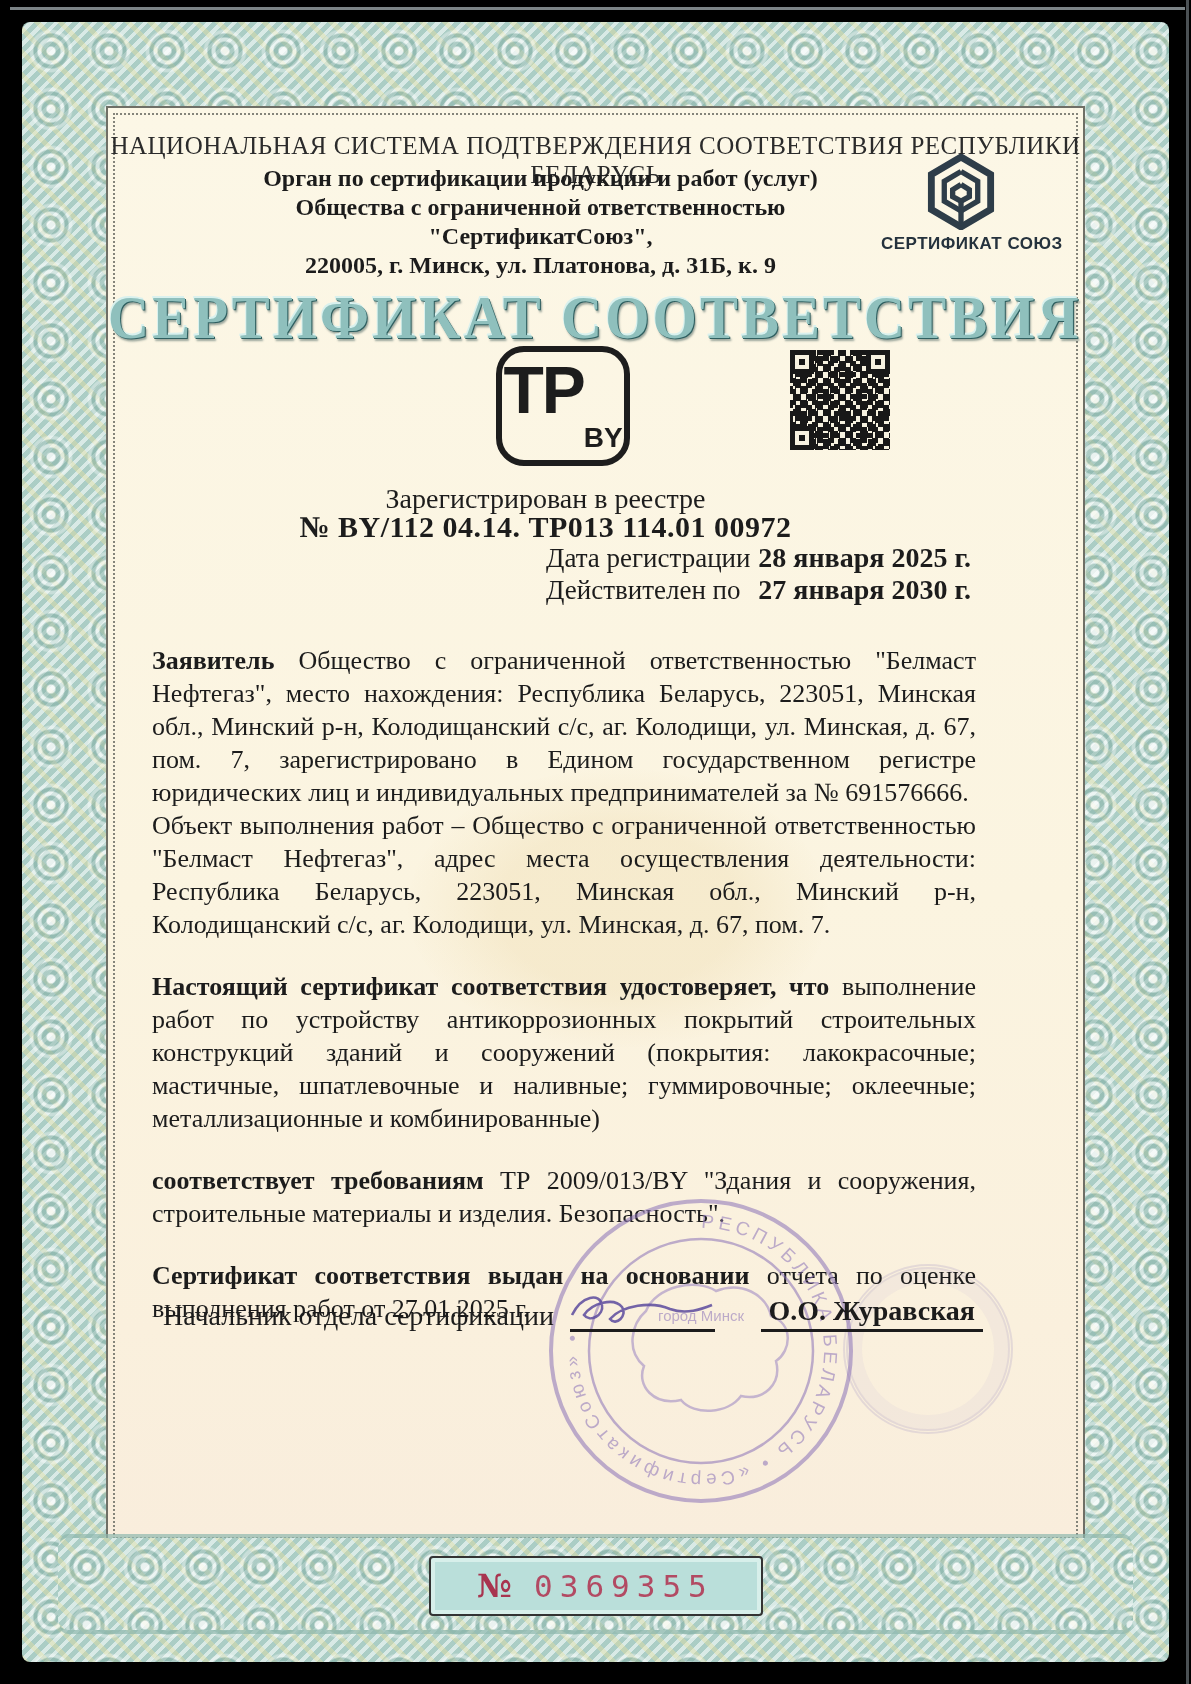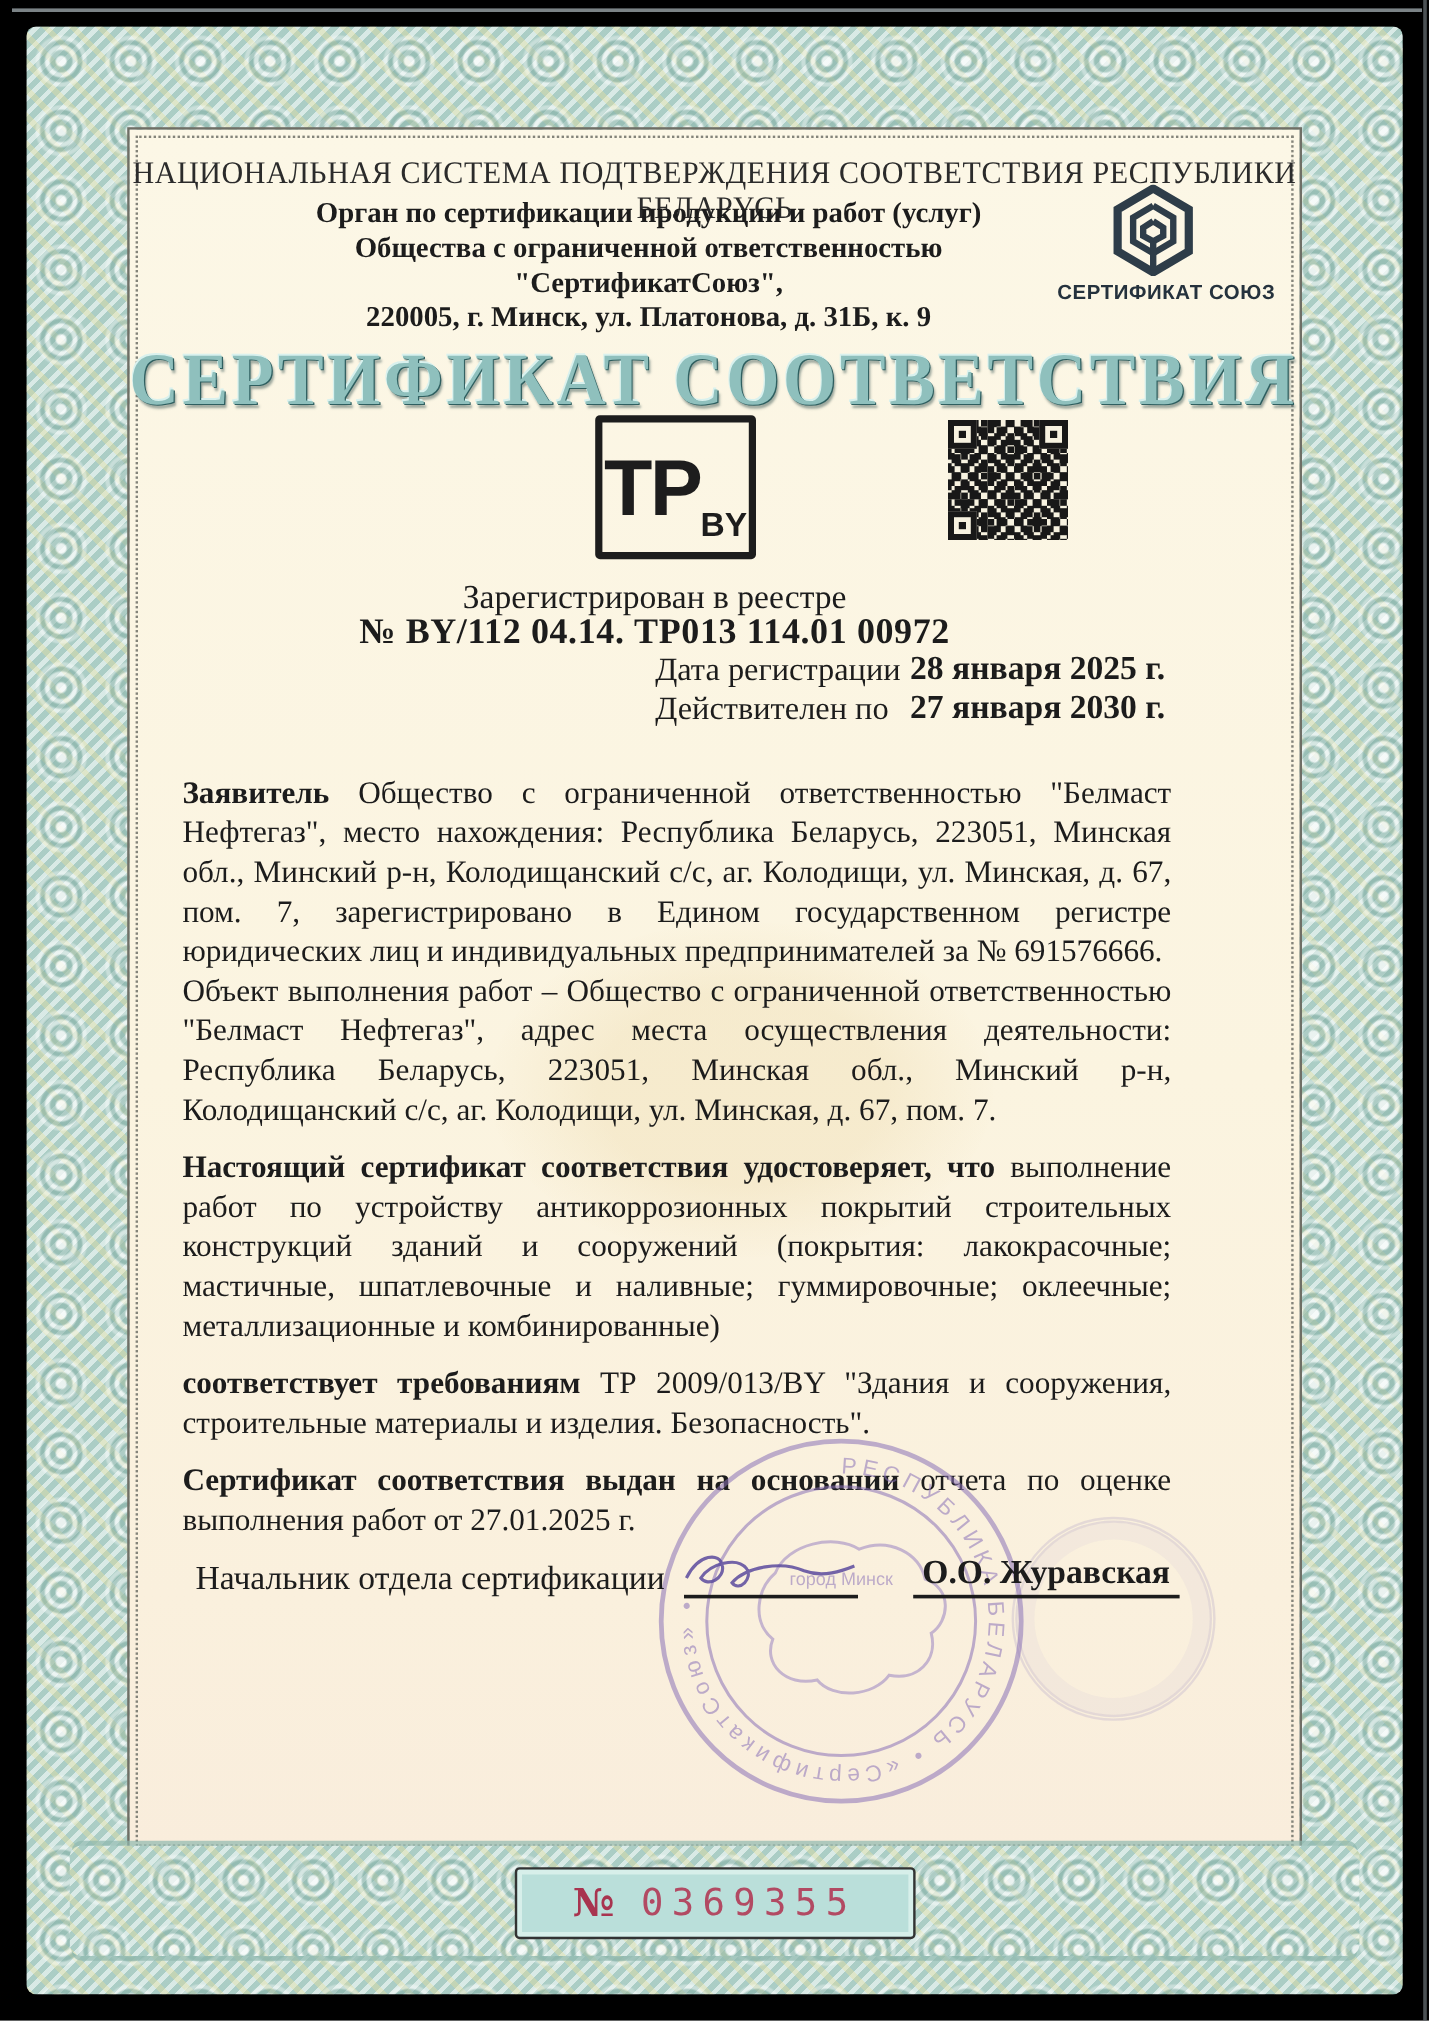--- a/index.html
+++ b/index.html
@@ -50,21 +50,21 @@
     font-size:17px;letter-spacing:.5px;color:#25323d;white-space:nowrap;}
 
   
   .title{position:absolute;top:176px;left:0;right:40px;text-align:center;
     font-weight:bold;font-size:57px;letter-spacing:3px;color:#8fc0bd;
     text-shadow:1px 1px 0 #2f5f60,-1px -1px 0 #d9f1ee,2px 3px 2px rgba(40,70,72,.45);
     transform:scaleY(1.08);white-space:nowrap;}
 
   
   .tp-mark{position:absolute;top:238px;left:388px;width:122px;height:108px;
-    border:6px solid #1d1d1d;border-radius:4px;display:flex;align-items:center;justify-content:center;}
+    border:6px solid #1d1d1d;border-radius:28px;display:flex;justify-content:center;}
   .tp-main{font-family:"Liberation Sans",sans-serif;font-weight:bold;font-size:66px;color:#1d1d1d;letter-spacing:-2px;}
   .tp-sub{font-family:"Liberation Sans",sans-serif;font-weight:bold;font-size:28px;color:#1d1d1d;
     align-self:flex-end;margin-bottom:6px;}
   .qr{position:absolute;top:242px;left:682px;width:100px;height:100px;background:
       conic-gradient(#181818 25%,transparent 0 50%,#181818 0 75%,transparent 0) 0 0/11px 11px,
       conic-gradient(#181818 25%,transparent 0 50%,#181818 0 75%,transparent 0) 3px 6px/15px 15px,
       #f7f2e0;}
   .finder{position:absolute;width:24px;height:24px;border:5px solid #181818;background:#f7f2e0;box-sizing:border-box;}
   .finder::after{content:"";position:absolute;inset:4px;background:#181818;}
   .finder.tl{top:0;left:0;} .finder.tr{top:0;right:0;} .finder.bl{bottom:0;left:0;}
@@ -73,21 +73,21 @@
   .reg-label{position:absolute;top:375px;left:0;right:100px;text-align:center;font-size:28px;}
   .reg-number{position:absolute;top:402px;left:0;right:100px;text-align:center;font-weight:bold;font-size:30px;letter-spacing:.5px;}
   .date-row{position:absolute;left:48px;right:112px;display:flex;font-size:27px;align-items:flex-end;}
   .date-row .lbl{margin-left:390px;}
   .date-row .val{margin-left:auto;font-weight:bold;font-size:28px;}
   .date-row.r1{top:434px;} .date-row.r2{top:466px;}
 
   
   .body-text{position:absolute;top:536px;left:44px;width:824px;font-size:26px;line-height:33px;text-align:justify;}
   .body-text p{margin:0;}
-  .body-text p.gap{margin-top:15px;}
+  .body-text p.gap{margin-top:29px;}
   .body-text b{font-weight:bold;}
 
   
   .stamp{position:absolute;left:428px;top:1078px;width:330px;height:330px;opacity:.55;pointer-events:none;}
   .sig-row{position:absolute;top:1168px;left:55px;right:100px;display:flex;align-items:flex-end;font-size:28px;margin-top:19px;}
   .sig-line{width:145px;border-bottom:3px solid #1c1c1c;margin-left:auto;margin-right:46px;position:relative;height:34px;}
   .sig-line svg{position:absolute;left:-18px;bottom:-6px;width:170px;height:60px;}
   .sig-name{font-weight:bold;border-bottom:3px solid #1c1c1c;padding:0 8px 2px 8px;}
 
   

